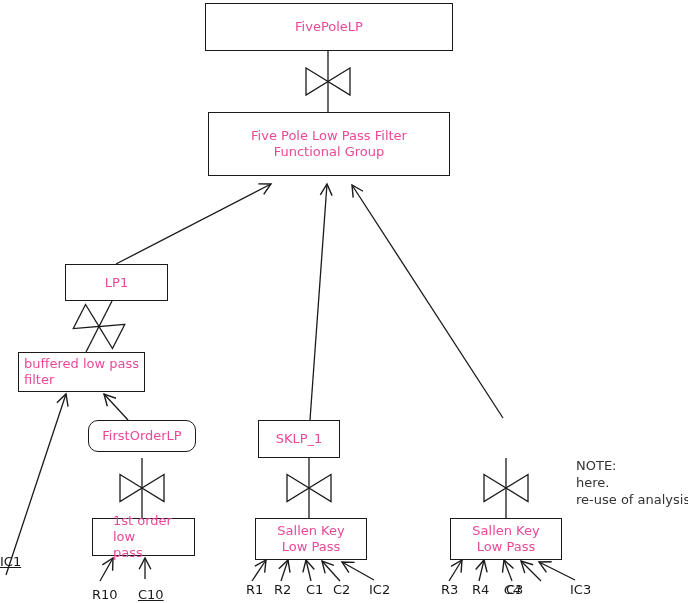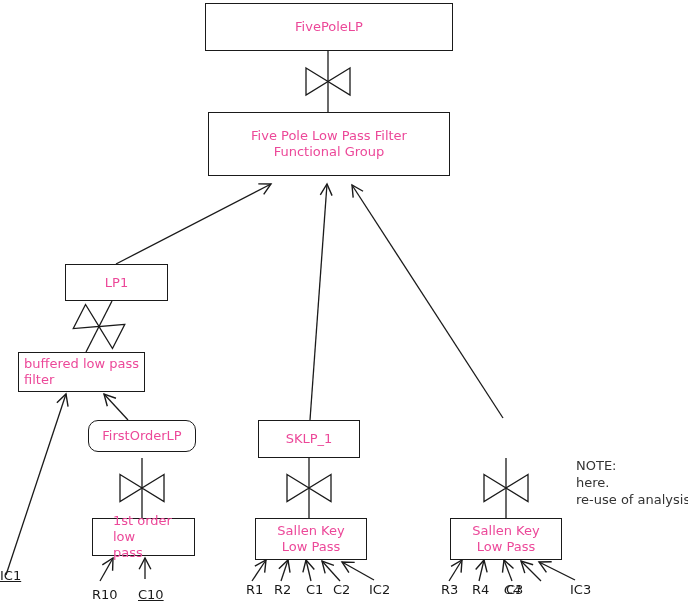--- a/index.html
+++ b/index.html
@@ -125,36 +125,36 @@
 
   <div class="node center" style="left:88px; top:420px; width:108px; height:32px;border-radius:10px;">
     <span>FirstOrderLP</span>
   </div>
 
   <div class="node left" style="left:92px; top:518px; width:103px; height:38px;padding-left:20px;">
     <span>1st order low</span>
     <span>pass</span>
   </div>
 
-  <div class="node center" style="left:258px; top:420px; width:102px; height:38px;">
+  <div class="node center" style="left:258px; top:420px; width:82px; height:38px;">
     <span>SKLP_1</span>
   </div>
 
   <div class="node center" style="left:255px; top:518px; width:112px; height:42px;">
     <span>Sallen Key</span>
     <span>Low Pass</span>
   </div>
 
 
   <div class="node center" style="left:450px; top:518px; width:112px; height:42px;">
     <span>Sallen Key</span>
     <span>Low Pass</span>
   </div>
 
-  <span class="lbl" style="left:0px;   top:568px;text-decoration:underline;">IC1</span>
+  <span class="lbl" style="left:0px;   top:554px;text-decoration:underline;">IC1</span>
   <span class="lbl" style="left:92px;  top:587px;">R10</span>
   <span class="lbl" style="left:138px; top:587px;text-decoration:underline;">C10</span>
   <span class="lbl" style="left:246px; top:582px;">R1</span>
   <span class="lbl" style="left:274px; top:582px;">R2</span>
   <span class="lbl" style="left:306px; top:582px;">C1</span>
   <span class="lbl" style="left:333px; top:582px;">C2</span>
   <span class="lbl" style="left:369px; top:582px;">IC2</span>
   <span class="lbl" style="left:441px; top:582px;">R3</span>
   <span class="lbl" style="left:472px; top:582px;">R4</span>
   <span class="lbl" style="left:506px; top:582px;">C3</span>

